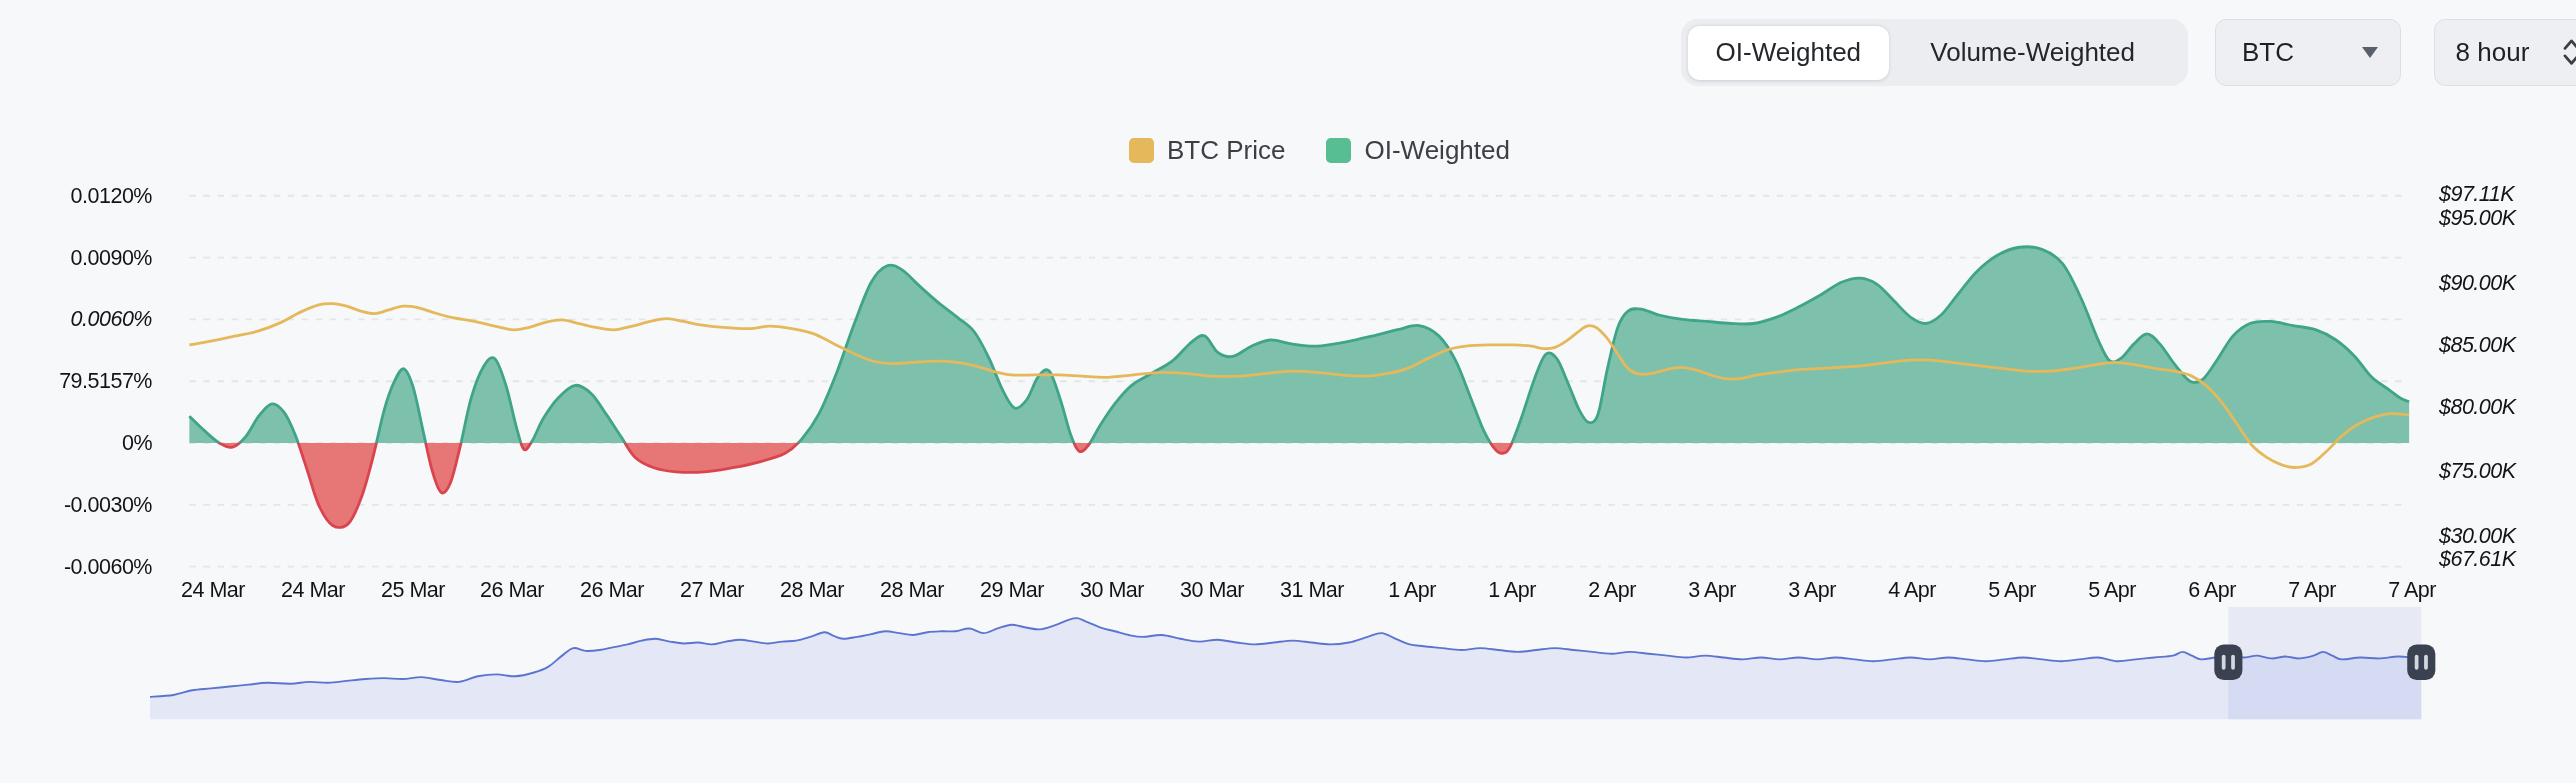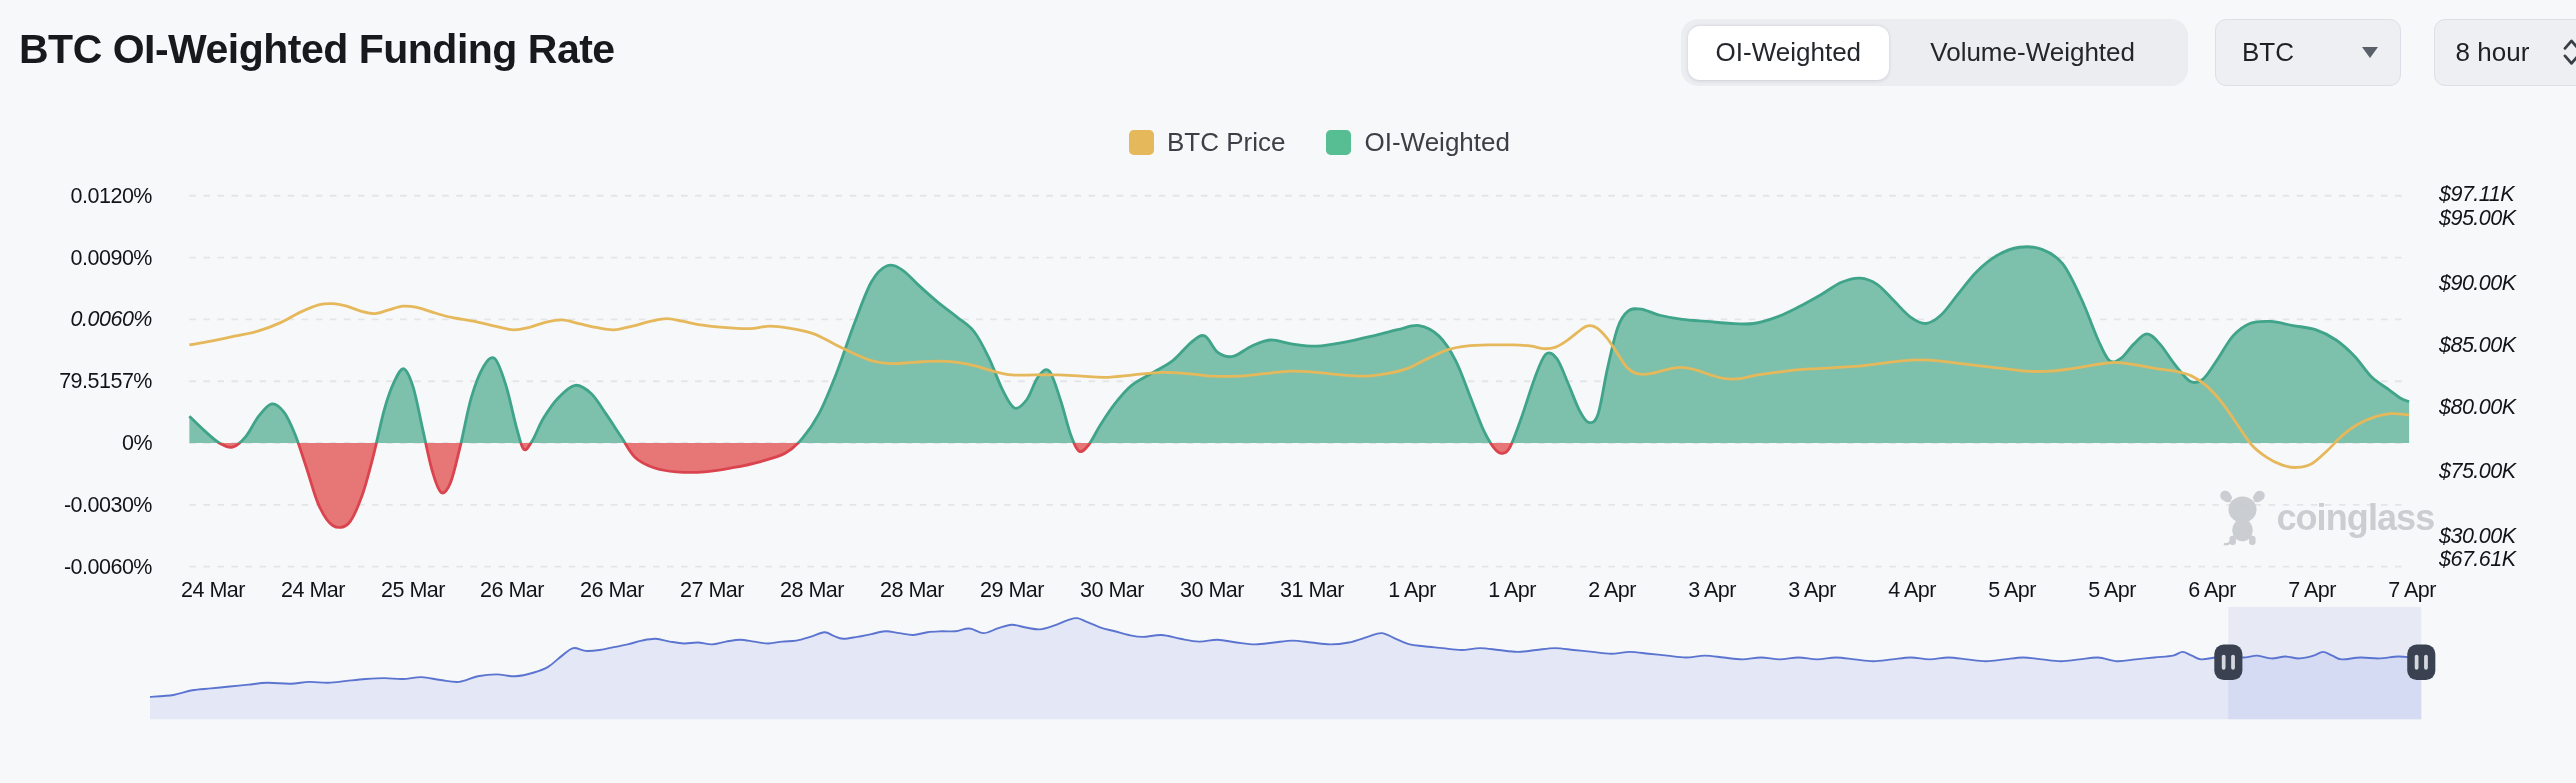--- a/index.html
+++ b/index.html
@@ -18,41 +18,40 @@
           border-radius:11.2px;display:flex;align-items:center;justify-content:space-between;
           box-sizing:border-box;font-size:26px;color:#1d2025;cursor:pointer;}
   .select.symbol{left:2215px;width:186px;padding:0 22.5px 0 26px;}
   .select.interval{left:2434px;width:163px;padding:0 15px 0 20.6px;}
   .caret-down{width:0;height:0;border-left:8.4px solid transparent;border-right:8.4px solid transparent;
               border-top:11.2px solid #5a6069;margin-left:17px;}
   .updown{display:flex;flex-direction:column;gap:3.7px;margin-left:9.4px;}
   .updown svg{display:block;}
   
   .legend{position:absolute;left:1129px;top:127px;display:flex;gap:41px;align-items:center;}
-  .legend-item{display:flex;align-items:center;gap:13px;cursor:pointer;}
+  .legend-item{display:flex;align-items:center;gap:13px;cursor:pointer;margin-top:8px;}
   .swatch{width:25px;height:25px;border-radius:4.7px;}
   .legend-label{font-size:26px;color:#3c4046;}
   
   .ytick-left{position:absolute;right:2424px;width:150px;text-align:right;font-size:21.5px;
               color:#111418;transform:translateY(-50%);letter-spacing:-0.5px;white-space:nowrap;}
   .ytick-right{position:absolute;left:2439px;font-size:21.5px;color:#111418;transform:translateY(-50%);
                letter-spacing:-0.5px;white-space:nowrap;font-style:italic;}
   .xtick{position:absolute;top:578px;font-size:21.5px;color:#111418;transform:translateX(-50%);
          letter-spacing:-0.5px;white-space:nowrap;}
   
   .watermark{position:absolute;left:2218px;top:489px;display:flex;align-items:center;gap:9.4px;opacity:.95;}
   .watermark-text{font-size:36px;font-weight:bold;color:#c8cbcf;letter-spacing:-0.9px;}
   svg.chart{position:absolute;left:0;top:0;}
 </style>
 </head>
 <body>
 
 <div class="stage">
 
-  <div class="page-title">BTC OI-Weighted Funding Rate</div>
 
   <div class="segmented">
     <div class="segment active">OI-Weighted</div>
     <div class="segment">Volume-Weighted</div>
   </div>
 
   <div class="select symbol">
     <span>BTC</span>
     <span class="caret-down"></span>
   </div>
@@ -156,29 +155,15 @@
       <div class="xtick" style="left: 1712px; top: 578px;">3 Apr</div>
       <div class="xtick" style="left: 1812px; top: 578px;">3 Apr</div>
       <div class="xtick" style="left: 1912px; top: 578px;">4 Apr</div>
       <div class="xtick" style="left: 2012px; top: 578px;">5 Apr</div>
       <div class="xtick" style="left: 2112px; top: 578px;">5 Apr</div>
       <div class="xtick" style="left: 2212px; top: 578px;">6 Apr</div>
       <div class="xtick" style="left: 2312px; top: 578px;">7 Apr</div>
       <div class="xtick" style="left: 2412px; top: 578px;">7 Apr</div>
     </div>
 
-  <div class="watermark">
-    <svg width="49" height="58" viewBox="0 0 52 62">
-      <g fill="#c8cbcf">
-        <path d="M8 2 C3 2 1 6 3 10 C5 13 9 15 13 14 L15 9 C13 5 11 2 8 2 Z"></path>
-        <path d="M44 2 C49 2 51 6 49 10 C47 13 43 15 39 14 L37 9 C39 5 41 2 44 2 Z"></path>
-        <ellipse cx="26" cy="22" rx="15" ry="14"></ellipse>
-        <ellipse cx="26" cy="44" rx="11" ry="12"></ellipse>
-        <rect x="12" y="50" width="7" height="10" rx="3.5"></rect>
-        <rect x="33" y="50" width="7" height="10" rx="3.5"></rect>
-        <path d="M14 56 Q10 60 7 59" stroke="#c8cbcf" stroke-width="2.5" fill="none" stroke-linecap="round"></path>
-      </g>
-    </svg>
-    <span class="watermark-text">coinglass</span>
-  </div>
 
 </div>
 
 
 </body></html>

